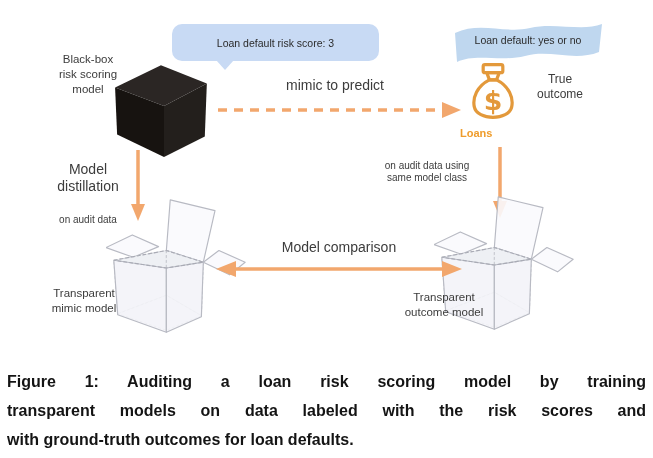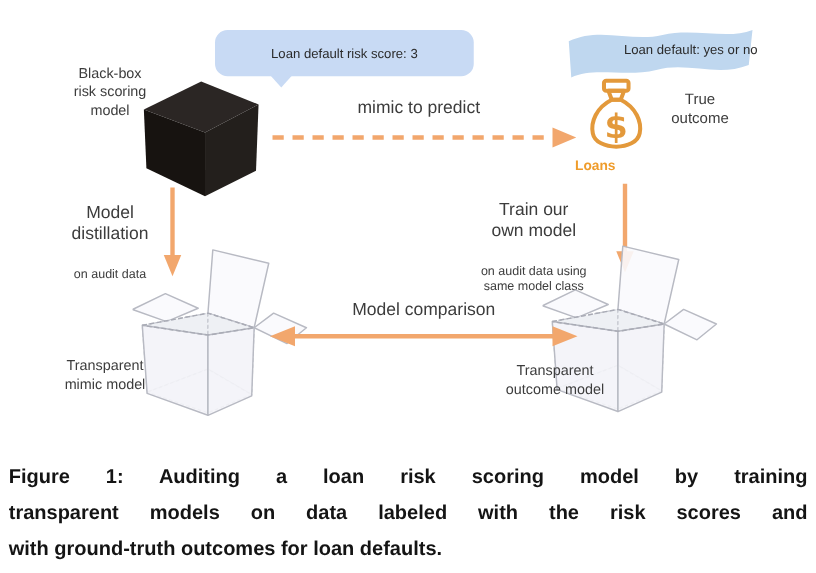--- a/index.html
+++ b/index.html
@@ -22,21 +22,21 @@
   .bubble{position:absolute;left:172px;top:24px;width:207px;height:37px;
           background:var(--bubble-blue);border-radius:10px;
           display:flex;align-items:center;justify-content:center;
           font-size:10.5px;color:#2b2b2b;}
   .bubble::after{content:"";position:absolute;left:44px;bottom:-9px;width:0;height:0;
           border-left:9px solid transparent;border-right:9px solid transparent;
           border-top:10px solid var(--bubble-blue);}
   .banner-svg{position:absolute;left:450px;top:19px;width:156px;height:48px;}
   .banner-fill{fill:var(--banner-blue);}
   .banner-text{position:absolute;left:450px;top:19px;width:156px;height:42px;
-          display:flex;align-items:center;justify-content:flex-end;
+          display:flex;align-items:center;justify-content:center;
           font-size:10.5px;color:#2b2b2b;}
 
   
   .blackbox-label{left:32px;top:52px;width:112px;font-size:11.5px;line-height:15px;}
   .meant-label{left:255px;top:77px;width:160px;font-size:14px;}
   .true-outcome-label{left:520px;top:72px;width:80px;font-size:12px;line-height:15px;}
   .loans-label{left:460px;top:127px;width:64px;font-size:11px;font-weight:bold;
                color:var(--loans-orange);text-align:left;position:absolute;}
   .distill-label{left:36px;top:143px;width:104px;}
   .train-label{left:366px;top:141px;width:122px;}
@@ -109,22 +109,20 @@
       <div class="big-line">Model
 distillation</div>
       <div class="small-line">on audit data</div>
     </div>
     <svg class="abs" style="left:130px;top:148px;" width="16" height="74" viewBox="0 0 16 74">
       <line class="arrow-line" x1="8" y1="2" x2="8" y2="57"></line>
       <polygon class="arrow-head" points="1,56 15,56 8,73"></polygon>
     </svg>
 
     <div class="label train-label">
-      <div class="big-line">Train our
-own model</div>
       <div class="small-line">on audit data using
 same model class</div>
     </div>
     <svg class="abs" style="left:492px;top:145px;" width="16" height="74" viewBox="0 0 16 74">
       <line class="arrow-line" x1="8" y1="2" x2="8" y2="57"></line>
       <polygon class="arrow-head" points="1,56 15,56 8,73"></polygon>
     </svg>
 
     <svg class="abs" style="left:106px;top:197px;" width="146" height="144" viewBox="0 0 150 148">
       <polygon class="box-face-light" points="62,55 100,67 112,14 66,3"></polygon>

